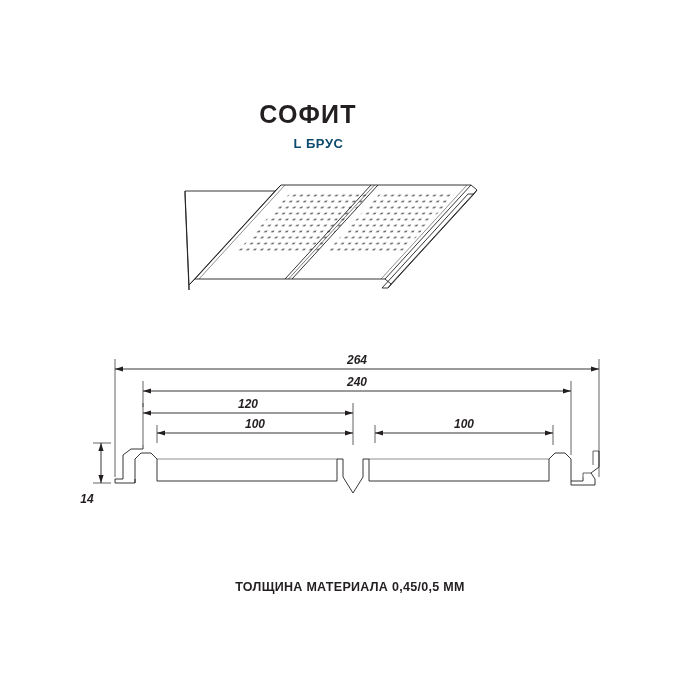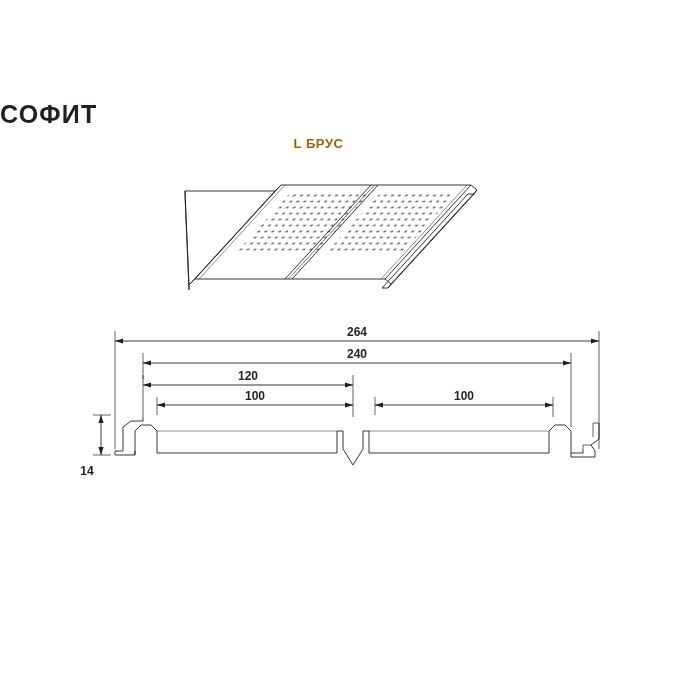--- a/index.html
+++ b/index.html
@@ -17,36 +17,36 @@
   }
   .page {
     position: absolute;
     inset: 0;
   }
   .title {
     position: absolute;
     top: 100px;
     left: 0;
     width: 616px;
-    text-align: left;
+    text-align: center;
     font-size: 25px;
     font-weight: bold;
     letter-spacing: 1.2px;
     color: #231f20;
   }
   .subtitle {
     position: absolute;
     top: 136px;
     left: 0;
     width: 637px;
     text-align: center;
     font-size: 13px;
     font-weight: bold;
     letter-spacing: 0.6px;
-    color: #a16207;
+    color: #0c4a6e;
   }
   .footer {
     position: absolute;
     top: 580px;
     left: 0;
     width: 700px;
     text-align: center;
     font-size: 12.5px;
     font-weight: bold;
     letter-spacing: 0.3px;
@@ -54,24 +54,25 @@
   }
   .iso-wrap {
     position: absolute;
     top: 175px;
     left: 185px;
     width: 330px;
     height: 135px;
   }
   .sec-wrap {
     position: absolute;
-    top: 319px;
+    top: 347px;
     left: 75px;
     width: 560px;
     height: 200px;
+    font-style: italic;
   }
   .wm-wrap {
     position: absolute;
     top: 225px;
     left: 170px;
     width: 365px;
     height: 180px;
     pointer-events: none;
   }
   svg { display: block; overflow: visible; }
@@ -194,13 +195,14 @@
 
       <text class="dimtext" x="282" y="17" text-anchor="middle">264</text>
       <text class="dimtext" x="282" y="39" text-anchor="middle">240</text>
       <text class="dimtext" x="173" y="61" text-anchor="middle">120</text>
       <text class="dimtext" x="180" y="81" text-anchor="middle">100</text>
       <text class="dimtext" x="389" y="81" text-anchor="middle">100</text>
       <text class="dimtext" x="12" y="156" text-anchor="middle">14</text>
     </svg>
   </div>
 
+  <div class="footer">ТОЛЩИНА МАТЕРИАЛА 0,45/0,5 ММ</div>
 </div>
 
 </body></html>

